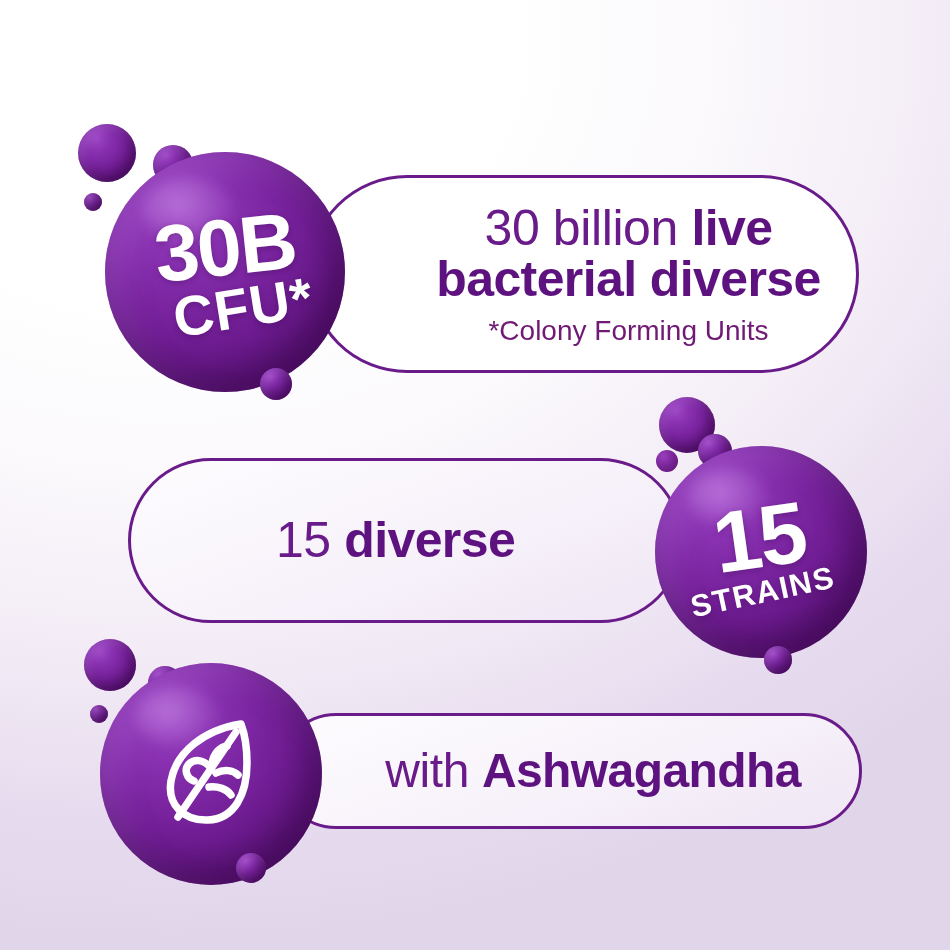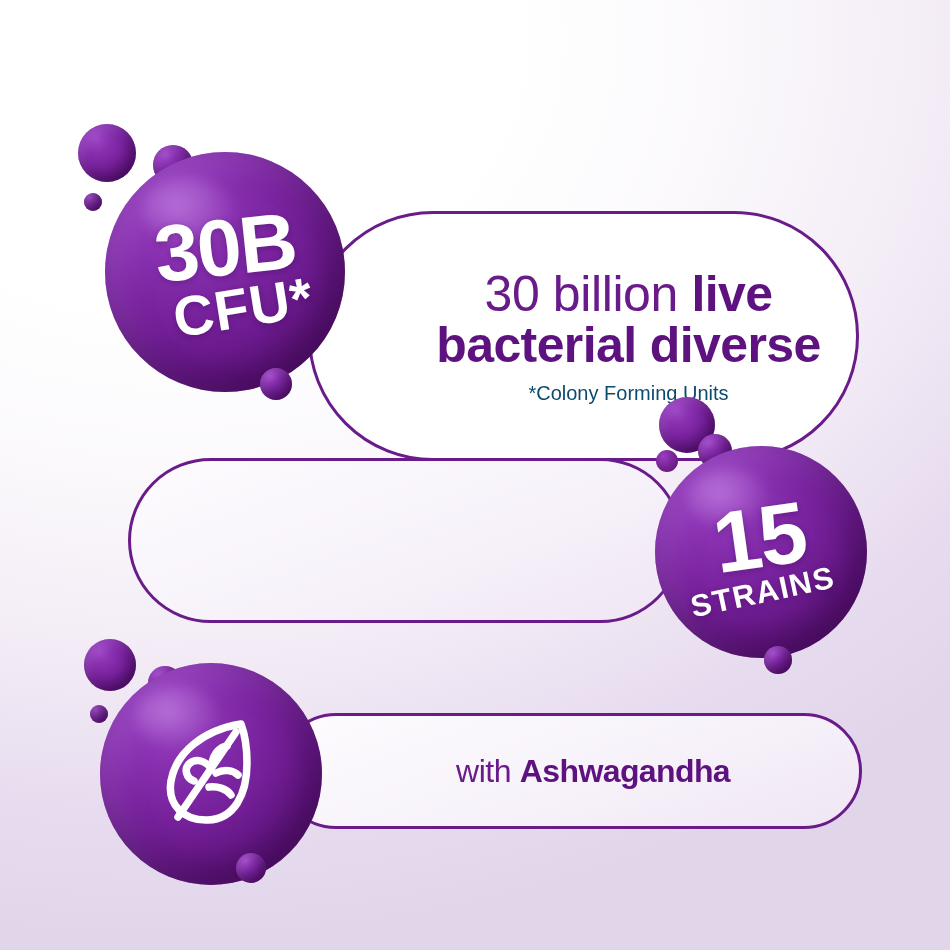--- a/index.html
+++ b/index.html
@@ -24,24 +24,23 @@
   
   .pill {
     position: absolute;
     border: 3px solid #6a1b8a;
     border-radius: 999px;
     background: linear-gradient(160deg, #fdfcfe 0%, #f7f2fa 55%, #efe6f4 100%);
     display: flex;
     align-items: center;
   }
   .pill-1 {
-    left: 308px; top: 175px; width: 551px; height: 250px;
+    left: 308px; top: 175px; width: 551px; height: 198px;
     background: #ffffff;
     justify-content: center;
-    margin-top: 36px;
   }
   .pill-2 {
     left: 128px; top: 458px; width: 555px; height: 165px;
     justify-content: center;
   }
   .pill-3 {
     left: 278px; top: 713px; width: 584px; height: 116px;
     justify-content: center;
   }
 
@@ -52,29 +51,29 @@
     line-height: 1.02;
   }
 
   .line-big {
     font-size: 50px;
     letter-spacing: -0.4px;
     white-space: nowrap;
   }
   .pill-1 .line-big { padding-left: 90px; }
   .pill-2 .line-big { padding-right: 20px; }
-  .pill-3 .line-big { font-size: 32px; padding-left: 46px; }
+  .pill-3 .line-big { font-size: 48px; padding-left: 46px; }
 
   .thin  { font-weight: 400; color: #6a1b8a; }
   .bold  { font-weight: 700; color: #5d127f; letter-spacing: -0.6px; }
 
   .footnote {
-    font-size: 20px;
+    font-size: 28px;
     font-weight: 400;
-    color: #0c4a6e;
+    color: #701a75;
     margin-top: 12px;
     white-space: nowrap;
   }
   .pill-1 .footnote { padding-left: 90px; }
 
   
   .connector-dot {
     position: absolute;
     width: 22px; height: 22px;
     border-radius: 50%;
@@ -175,20 +174,21 @@
   <div class="bubble bubble-main-1">
     <div class="bubble-label bl-1">
       <span class="big">30B</span>
       <span class="small">CFU*</span>
     </div>
   </div>
   <div class="accent a1d"></div>
 
   <div class="pill pill-2">
     <div class="pill-text-block">
+      <div class="line-big"><span class="thin">15 </span><span class="bold">diverse</span></div>
     </div>
   </div>
 
   <div class="connector-dot" style="left:656px; top:450px;"></div>
 
   <div class="accent a2a"></div>
   <div class="accent a2b"></div>
 
   <div class="bubble bubble-main-2">
     <div class="bubble-label bl-2">

